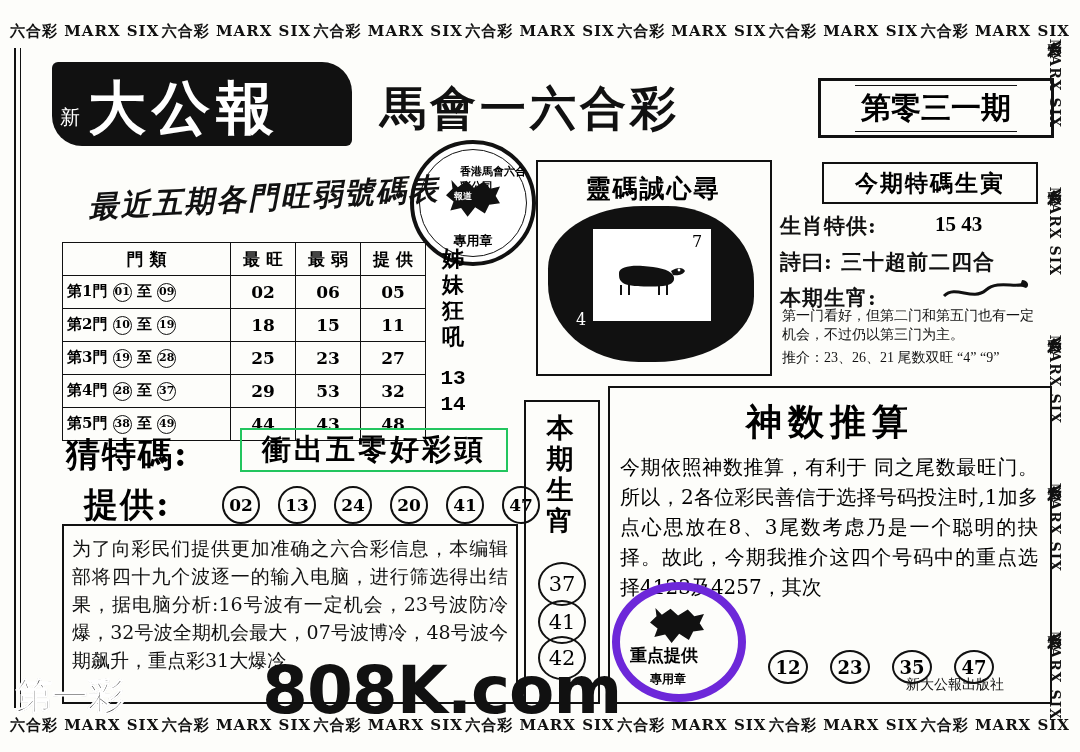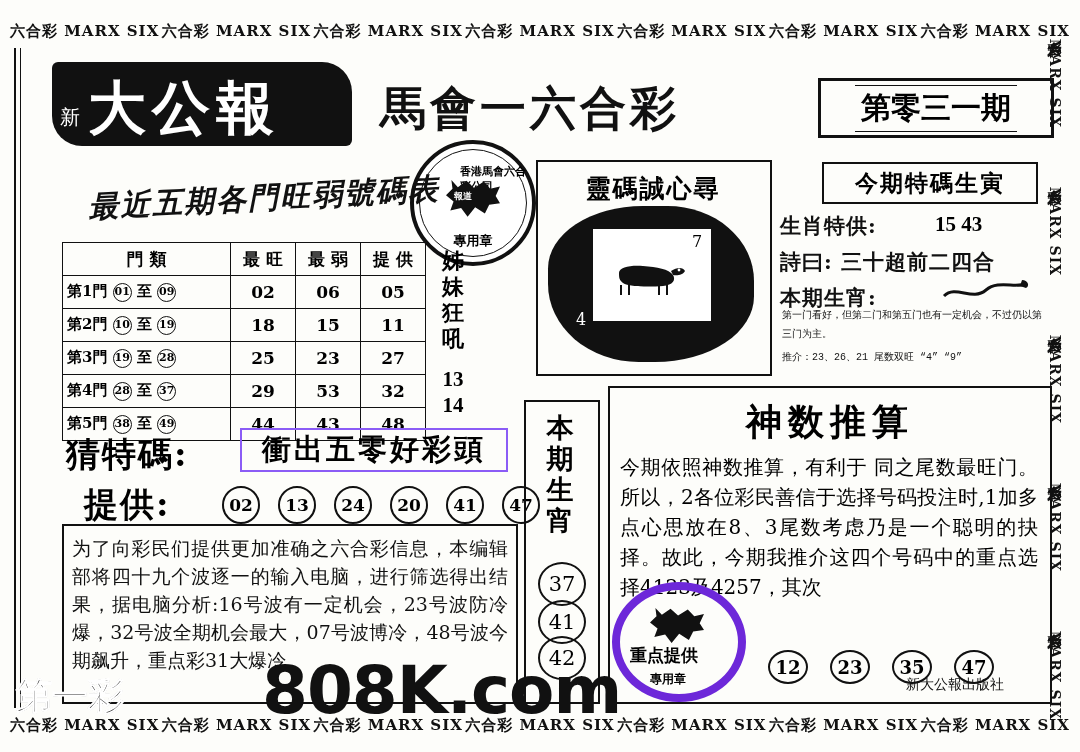--- a/index.html
+++ b/index.html
@@ -105,33 +105,33 @@
   .tbl td.lbl { font-size:15px; text-align:left; padding-left:4px; white-space:nowrap; }
   .circ-n {
     display:inline-block; width:17px; height:17px; line-height:16px;
     border:1.5px solid #111; border-radius:50%; font-size:11px; text-align:center;
     vertical-align:middle;
   }
 
   
   .sister {
     position:absolute; left:436px; top:248px; width:34px;
-    font-family:Liberation Serif, serif; font-size:22px; font-weight:bold;
+    font-family:Liberation Mono, monospace; font-size:22px; font-weight:bold;
     text-align:center; line-height:26px;
   }
   .sister .num { font-size:21px; }
 
   
   .guess-label {
     position:absolute; left:66px; top:432px;
     font-family:"DejaVu Serif", serif; font-size:34px; font-weight:bold; letter-spacing:2px;
   }
   .guess-box {
     position:absolute; left:240px; top:428px; width:264px; height:40px;
-    border:2px solid #8b5cf6; display:flex; align-items:center; justify-content:center;
+    border:2px solid #22c55e; display:flex; align-items:center; justify-content:center;
     font-family:"DejaVu Serif", serif; font-size:29px; font-weight:bold; letter-spacing:3px;
   }
   .supply-label {
     position:absolute; left:84px; top:482px;
     font-family:"DejaVu Serif", serif; font-size:34px; font-weight:bold; letter-spacing:2px;
   }
   .supply-nums { position:absolute; left:222px; top:486px; display:flex; gap:18px; }
   .ball {
     width:34px; height:34px; border:2px solid #111; border-radius:50%;
     display:flex; align-items:center; justify-content:center;
@@ -196,21 +196,21 @@
     font-family:"DejaVu Serif", serif; font-size:23px; font-weight:bold; letter-spacing:2px;margin-left:32px;
   }
   .rline {
     position:absolute; left:780px;
     font-family:"DejaVu Serif", serif; font-size:21px; font-weight:bold; color:#111;
     letter-spacing:1px; white-space:nowrap;
   }
   .rnums { position:absolute; left:935px; font-family:Liberation Serif, serif; font-size:21px; font-weight:bold; }
   .rnote {
     position:absolute; left:782px; width:262px;
-    font-family:Liberation Mono, monospace; font-size:10px; line-height:19px; color:#111;
+    font-family:Liberation Serif, serif; font-size:14px; line-height:19px; color:#111;
   }
   .dragon {
     position:absolute; left:940px; top:262px; width:90px; height:28px;
   }
 
   
   .shen-box {
     position:absolute; left:608px; top:386px; width:440px; height:314px;
     border:2px solid #111;
   }

